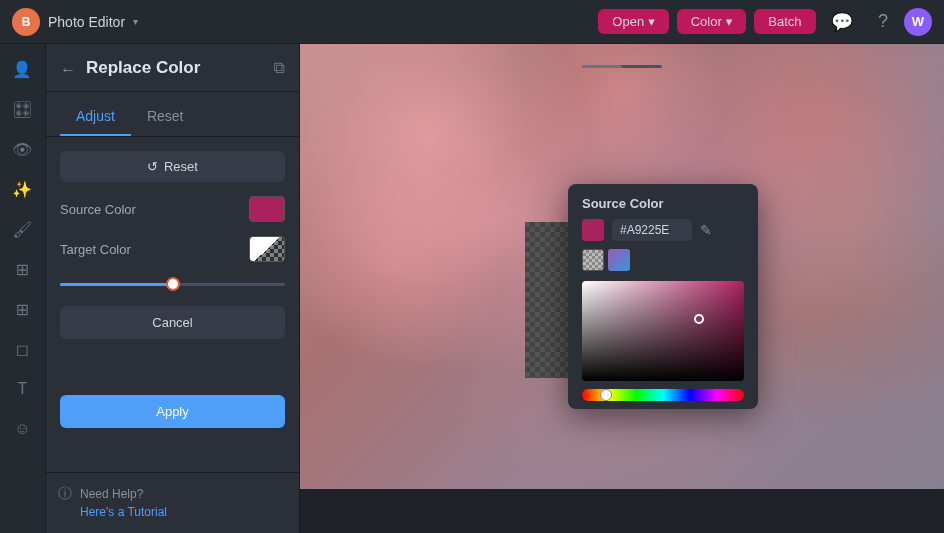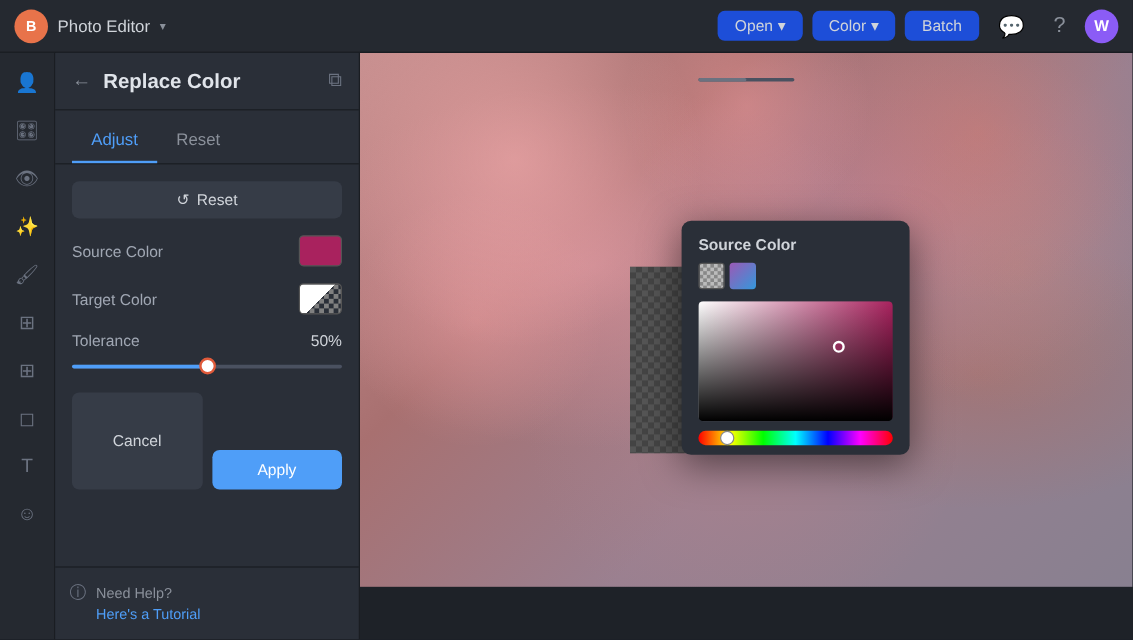--- a/index.html
+++ b/index.html
@@ -36,21 +36,21 @@
       color: #d0d4da;
       font-size: 14px;
       font-weight: 500;
     }
     .topbar-chevron {
       color: #8a909a;
       font-size: 10px;
     }
     .topbar-spacer { flex: 1; }
     .topbar-btn {
-      background: #1d4ed8;
+      background: #be185d;
       border: none;
       color: #d0d4da;
       font-size: 13px;
       padding: 5px 14px;
       border-radius: 6px;
       cursor: pointer;
       display: flex; align-items: center; gap: 4px;
     }
     .topbar-icon-btn {
       background: none;
@@ -237,20 +237,21 @@
       background: white;
       border: 2px solid #e05a3a;
       border-radius: 50%;
       cursor: pointer;
     }
 
     
     .action-row {
       display: flex;
       gap: 8px;
+      flex-direction: column;
     }
     .cancel-btn {
       flex: 1;
       background: #363c47;
       border: none;
       color: #d0d4da;
       font-size: 13px;
       padding: 9px;
       border-radius: 6px;
       cursor: pointer;
@@ -547,24 +548,20 @@
         <span class="color-label">Source Color</span>
         <div class="color-swatch" style="background:#a9225e;"></div>
       </div>
 
       <div class="color-row">
         <span class="color-label">Target Color</span>
         <div class="color-swatch target"></div>
       </div>
 
       <div class="tolerance-row">
-        <div class="tolerance-header">
-          <span class="tolerance-label">Tolerance</span>
-          <span class="tolerance-value">50%</span>
-        </div>
         <div class="slider-container">
           <div class="slider-track">
             <div class="slider-fill"></div>
           </div>
           <div class="slider-thumb"></div>
         </div>
       </div>
 
       <div class="action-row">
         <button class="cancel-btn">Cancel</button>
@@ -583,20 +580,25 @@
 
   <div class="canvas-area">
 
     <div class="canvas-image">
       <div class="canvas-transparent"></div>
     </div>
 
     <div class="color-picker-popup">
       <div class="picker-header">Source Color</div>
 
+      <div class="picker-controls">
+        <div class="picker-swatch-small"></div>
+        <input class="picker-hex" type="text" value="#A9225E" style="">
+        <button class="picker-eyedropper">✎</button>
+      </div>
 
       <div class="picker-presets">
         <div class="picker-preset-transparent"></div>
         <div class="picker-preset-purple"></div>
       </div>
 
       <div class="gradient-canvas-wrapper">
         <div class="gradient-square">
           <div class="gradient-cursor"></div>
         </div>

